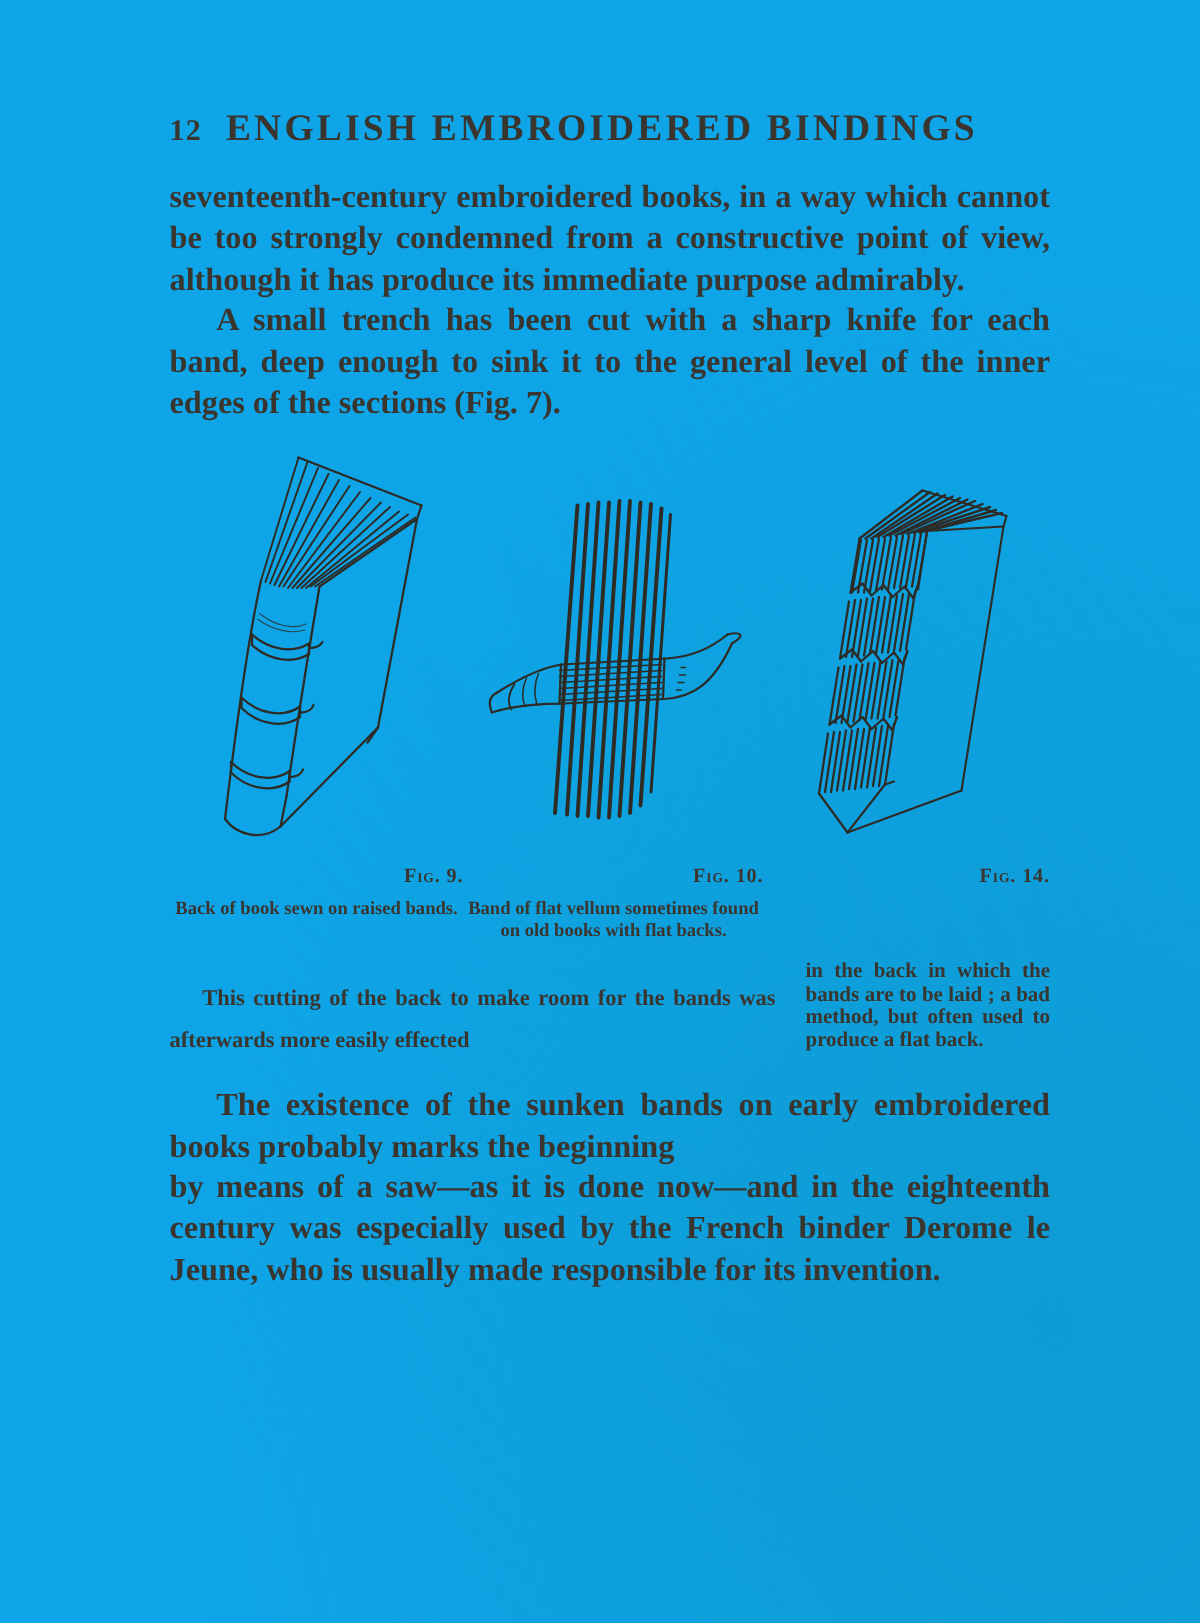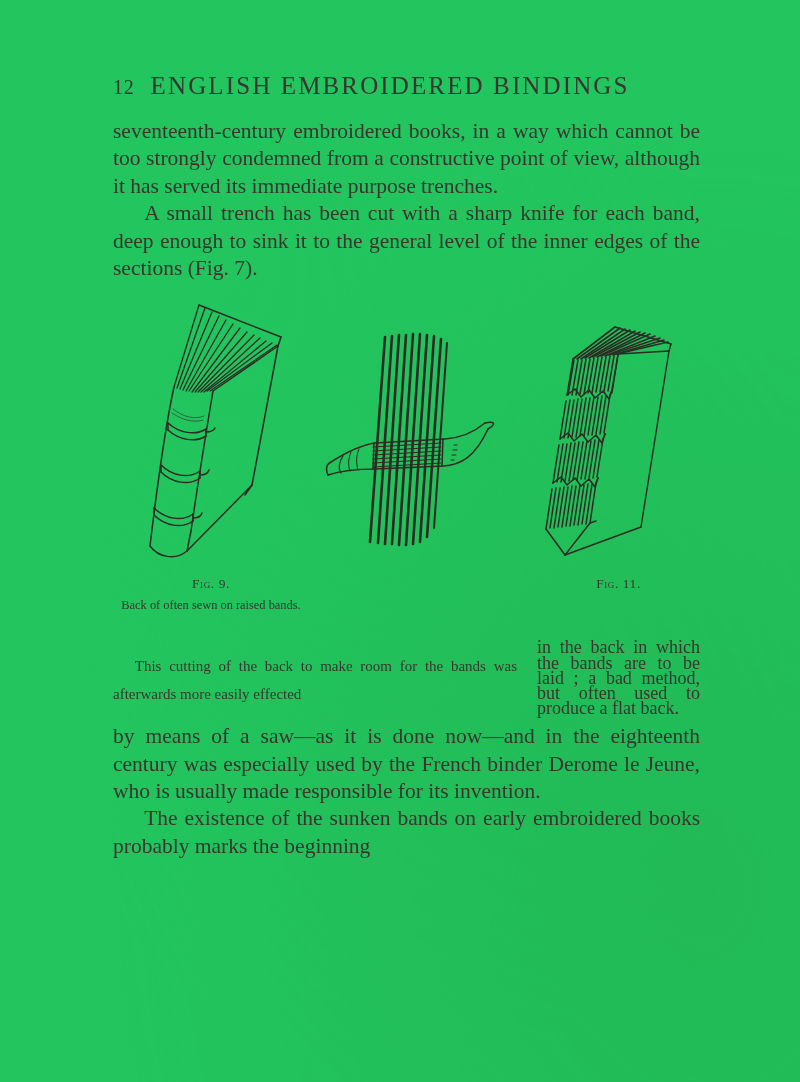--- a/index.html
+++ b/index.html
@@ -97,34 +97,35 @@
     font-size: 12.4px;
     line-height: 15.2px;
     color: #3a352e;
   }
   .caption-label {
     display: block;
     font-variant: small-caps;
     font-size: 13.4px;
     letter-spacing: .045em;
     margin-bottom: 6px;
+    text-align: right;
   }
   .caption-body { display: block; }
   #cap9  { left: 0px;   width: 196px; }
   #cap10 { left: 196px; width: 200px; }
   #cap11 { left: 424px; width: 163px; }
 
   
   #cap11 .caption-body { text-align: center; }
   .cap11-tail {
     position: absolute;
     left: 424px;
     top: 64px;
     width: 163px;
-    font-size: 18px;
+    font-size: 14px;
     line-height: 15.2px;
     text-align: justify;
     text-justify: inter-word;
     color: #3a352e;
   }
 
   
   .wrap-row {
     position: relative;
     margin-top: -2px;
@@ -135,28 +136,28 @@
     line-height: 27.4px;
     text-align: justify;
     text-justify: inter-word;
   }
 
   .tail-text { margin-top: 0; }
 </style>
 </head>
 <body>
 
-<div class="page" style="background: #22c55e; color: rgb(58, 53, 46);">
+<div class="page" style="background: #0ea5e9; color: rgb(58, 53, 46); font-weight: bold;">
   <div class="content">
 
     <div class="running-head">
       <span class="folio">12</span><span class="head-title">ENGLISH EMBROIDERED BINDINGS</span>
     </div>
 
-    <p class="body-text para-first">seventeenth-century embroidered books, in a way which cannot be too strongly condemned from a constructive point of view, although it has served its immediate purpose trenches.</p>
+    <p class="body-text para-first">seventeenth-century embroidered books, in a way which cannot be too strongly condemned from a constructive point of view, although it has produce its immediate purpose admirably.</p>
     <p class="body-text indent">A small trench has been cut with a sharp knife for each band, deep enough to sink it to the general level of the inner edges of the sections (Fig. 7).</p>
 
     <div class="figures">
 
       <div class="fig" id="fig9-art">
         <svg width="170" height="266" viewBox="0 0 170 266" fill="none" stroke="#2e2a24" stroke-width="1.5" stroke-linecap="round" stroke-linejoin="round">
 
           <g stroke-width="1.3">
             <path d="M47 88 L72 6"></path>
             <path d="M50 89 L78 9"></path>
@@ -364,29 +365,33 @@
           <path d="M27 214 L46 240" stroke-width="1.5"></path>
           <path d="M71 208 L77 206" stroke-width="1.4"></path>
           <path d="M46 240 L71 208" stroke-width="1.4"></path>
         </svg>
       </div>
     </div>
 
     <div class="caption-row">
       <div class="caption" id="cap9">
         <span class="caption-label">Fig. 9.</span>
-        <span class="caption-body">Back of often sewn on raised bands.</span>
+        <span class="caption-body">Back of book sewn on raised bands.</span>
+      </div>
+      <div class="caption" id="cap10">
+        <span class="caption-label">Fig. 10.</span>
+        <span class="caption-body">Band of flat vellum sometimes found on old books with flat backs.</span>
       </div>
       <div class="caption" id="cap11">
-        <span class="caption-label">Fig. 11.</span>
+        <span class="caption-label">Fig. 14.</span>
       </div>
       <div class="cap11-tail">in the back in which the bands are to be laid ; a bad method, but often used to produce a flat back.</div>
     </div>
 
     <div class="wrap-row">
       <p class="wrap-col indent">This cutting of the back to make room for the bands was afterwards more easily effected</p>
     </div>
 
+    <p class="body-text indent">The existence of the sunken bands on early embroidered books probably marks the beginning</p>
     <p class="body-text tail-text">by means of a saw—as it is done now—and in the eighteenth century was especially used by the French binder Derome le Jeune, who is usually made responsible for its invention.</p>
-    <p class="body-text indent">The existence of the sunken bands on early embroidered books probably marks the beginning</p>
 
   </div>
 </div>
 
 </body></html>

